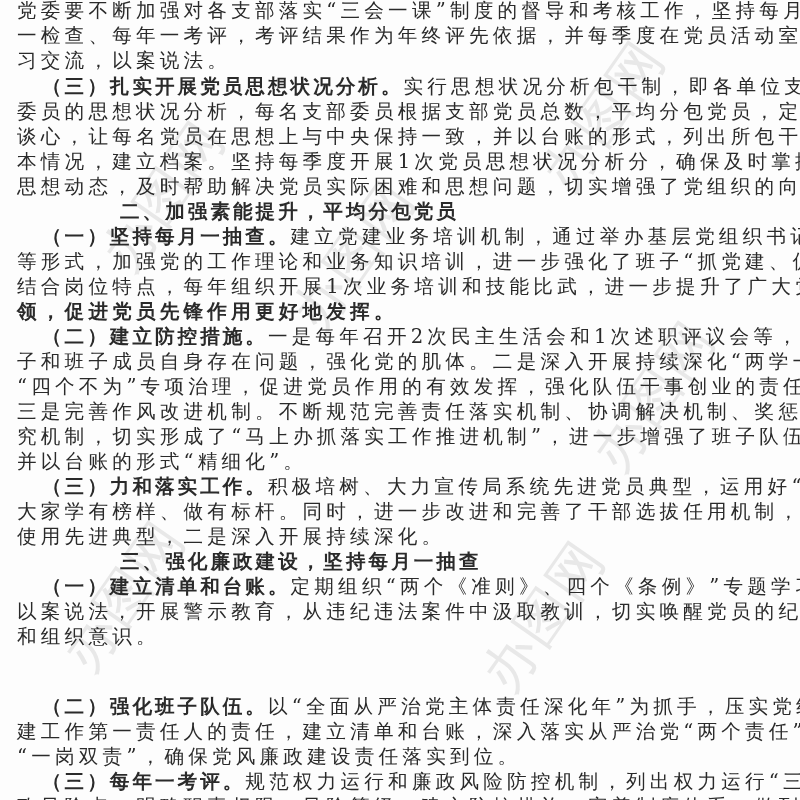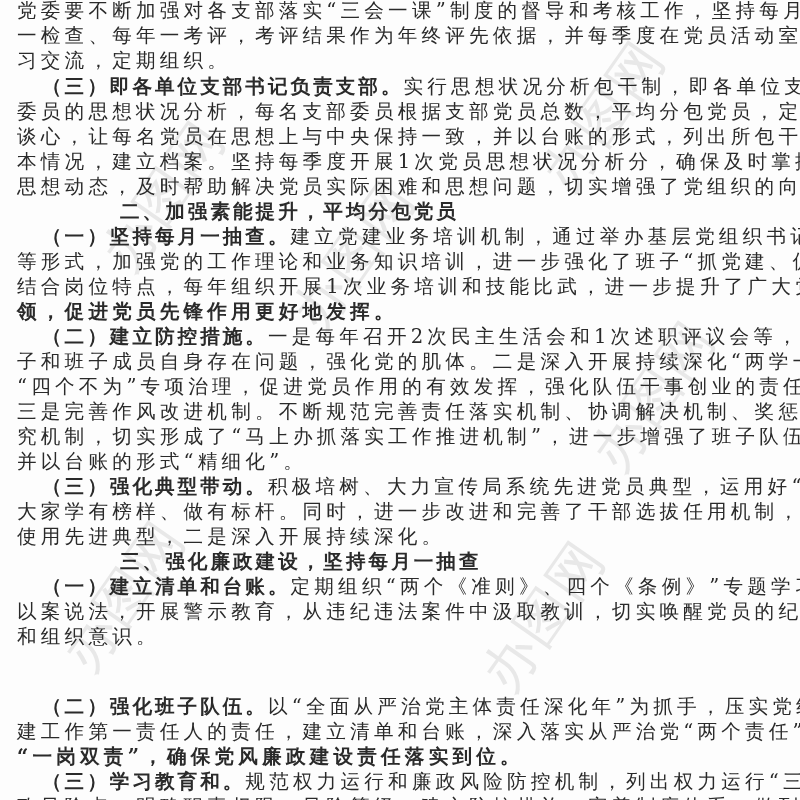--- a/index.html
+++ b/index.html
@@ -56,43 +56,43 @@
       <div class="watermark" style="left: 520px; top: 80px;">办图网</div>
       <div class="watermark" style="left: 270px; top: 220px;">办图网</div>
       <div class="watermark" style="left: 570px; top: 360px;">办图网</div>
       <div class="watermark" style="left: 40px; top: 560px;">办图网</div>
       <div class="watermark" style="left: 460px; top: 580px;">办图网</div>
       <div class="watermark" style="left: 80px; top: 160px;">办图网</div>
     </div>
   <div id="lines">
       <div class="line" style="top: -2px;"><span>党委要不断加强对各支部落实“三会一课”制度的督导和考核工作，坚持每月一抽查、每季度</span></div>
       <div class="line" style="top: 23px;"><span>一检查、每年一考评，考评结果作为年终评先依据，并每季度在党员活动室集中展评，进行学</span></div>
-      <div class="line" style="top: 48px;"><span>习交流，定期组织。</span></div>
-      <div class="line indent" style="top: 74px;"><span class="bold">（三）即各单位支部书记负责支部。</span><span>实行思想状况分析包干制，即各单位支部书记负责支部</span></div>
+      <div class="line" style="top: 48px;"><span>习交流，以案说法。</span></div>
+      <div class="line indent" style="top: 74px;"><span class="bold">（三）扎实开展党员思想状况分析。</span><span>实行思想状况分析包干制，即各单位支部书记负责支部</span></div>
       <div class="line" style="top: 99px;"><span>委员的思想状况分析，每名支部委员根据支部党员总数，平均分包党员，定期不定期进行交心</span></div>
       <div class="line" style="top: 124px;"><span>谈心，让每名党员在思想上与中央保持一致，并以台账的形式，列出所包干党员对象名单和基</span></div>
       <div class="line" style="top: 149px;"><span>本情况，建立档案。坚持每季度开展1次党员思想状况分析分，确保及时掌握党员干部职工的</span></div>
       <div class="line" style="top: 174px;"><span>思想动态，及时帮助解决党员实际困难和思想问题，切实增强了党组织的向心力和凝聚力。</span></div>
       <div class="line heading" style="top: 199px;"><span>二、加强素能提升，平均分包党员</span></div>
       <div class="line indent" style="top: 224px;"><span class="bold">（一）坚持每月一抽查。</span><span>建立党建业务培训机制，通过举办基层党组织书记及党务干部培训班</span></div>
       <div class="line" style="top: 249px;"><span>等形式，加强党的工作理论和业务知识培训，进一步强化了班子“抓党建、促发展”的能力。</span></div>
       <div class="line" style="top: 274px;"><span>结合岗位特点，每年组织开展1次业务培训和技能比武，进一步提升了广大党员干事创业的本</span></div>
       <div class="line" style="top: 299px; font-weight: bold;"><span>领，促进党员先锋作用更好地发挥。</span></div>
       <div class="line indent" style="top: 324px;"><span class="bold">（二）建立防控措施。</span><span>一是每年召开2次民主生活会和1次述职评议会等，深查实改领导班</span></div>
       <div class="line" style="top: 349px;"><span>子和班子成员自身存在问题，强化党的肌体。二是深入开展持续深化“两学一做”学习教育和</span></div>
       <div class="line" style="top: 374px;"><span>“四个不为”专项治理，促进党员作用的有效发挥，强化队伍干事创业的责任意识和履职能力。</span></div>
       <div class="line" style="top: 399px;"><span>三是完善作风改进机制。不断规范完善责任落实机制、协调解决机制、奖惩考核机制、责任追</span></div>
       <div class="line" style="top: 424px;"><span>究机制，切实形成了“马上办抓落实工作推进机制”，进一步增强了班子队伍推进工作的执行</span></div>
       <div class="line" style="top: 449px;"><span>并以台账的形式“精细化”。</span></div>
-      <div class="line indent" style="top: 474px;"><span class="bold">（三）强化典型带动。</span><span>积极培树、大力宣传局系统先进党员典型，运用好“例题效应”，使</span></div>
+      <div class="line indent" style="top: 474px;"><span class="bold">（三）力和落实工作。</span><span>积极培树、大力宣传局系统先进党员典型，运用好“例题效应”，使</span></div>
       <div class="line" style="top: 499px;"><span>大家学有榜样、做有标杆。同时，进一步改进和完善了干部选拔任用机制，重点培养、提拔、</span></div>
       <div class="line" style="top: 524px;"><span>使用先进典型，二是深入开展持续深化。</span></div>
       <div class="line heading" style="top: 549px;"><span>三、强化廉政建设，坚持每月一抽查</span></div>
       <div class="line indent" style="top: 574px;"><span class="bold">（一）建立清单和台账。</span><span>定期组织“两个《准则》、四个《条例》”专题学习，对照党规党纪，</span></div>
       <div class="line" style="top: 599px;"><span>以案说法，开展警示教育，从违纪违法案件中汲取教训，切实唤醒党员的纪律意识、规矩意识</span></div>
       <div class="line" style="top: 624px;"><span>和组织意识。</span></div>
       <div class="line indent" style="top: 694px;"><span class="bold">（二）强化班子队伍。</span><span>以“全面从严治党主体责任深化年”为抓手，压实党组织负责人的党</span></div>
       <div class="line" style="top: 719px;"><span>建工作第一责任人的责任，建立清单和台账，深入落实从严治党“两个责任”和党风廉政建设</span></div>
-      <div class="line" style="top: 744px; font-weight: bold;"><span>“一岗双责”，确保党风廉政建设责任落实到位。</span></div>
-      <div class="line indent" style="top: 769px;"><span class="bold">（三）学习教育和。</span><span>规范权力运行和廉政风险防控机制，列出权力运行“三项清单”和廉</span></div>
+      <div class="line" style="top: 744px;"><span>“一岗双责”，确保党风廉政建设责任落实到位。</span></div>
+      <div class="line indent" style="top: 769px;"><span class="bold">（三）每年一考评。</span><span>规范权力运行和廉政风险防控机制，列出权力运行“三项清单”和廉</span></div>
       <div class="line" style="top: 794px;"><span>政风险点，明确职责权限、风险等级，建立防控措施，完善制度体系，做到了提醒在前，建章</span></div>
     </div>
 </div>
 
 </body></html>

